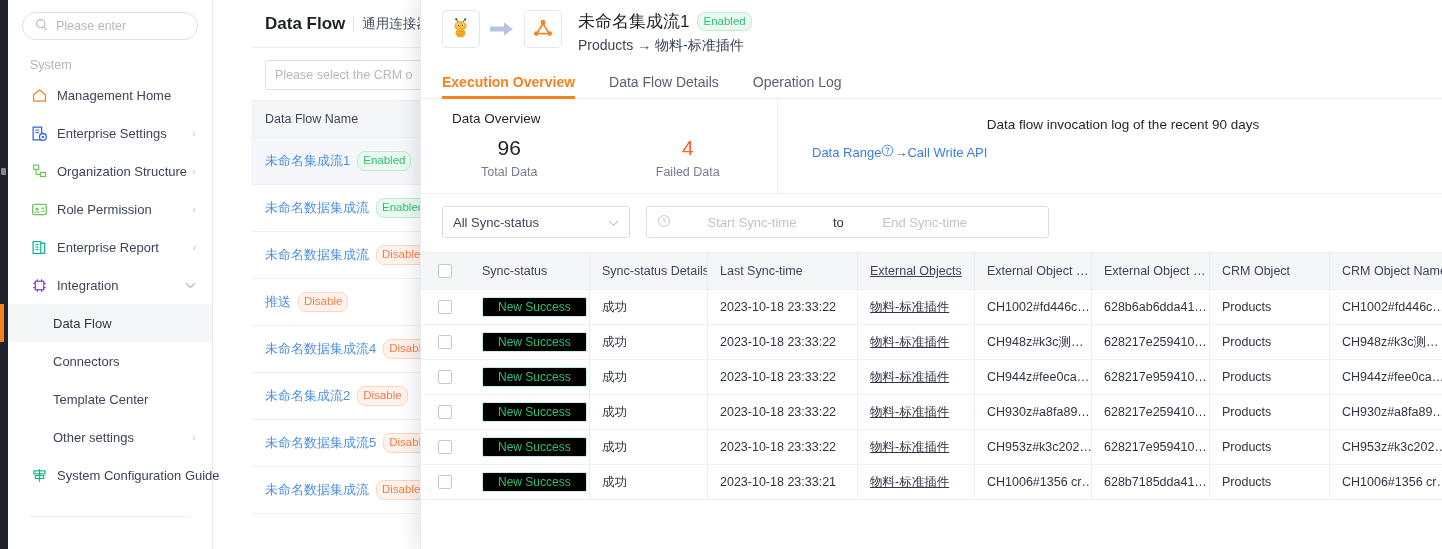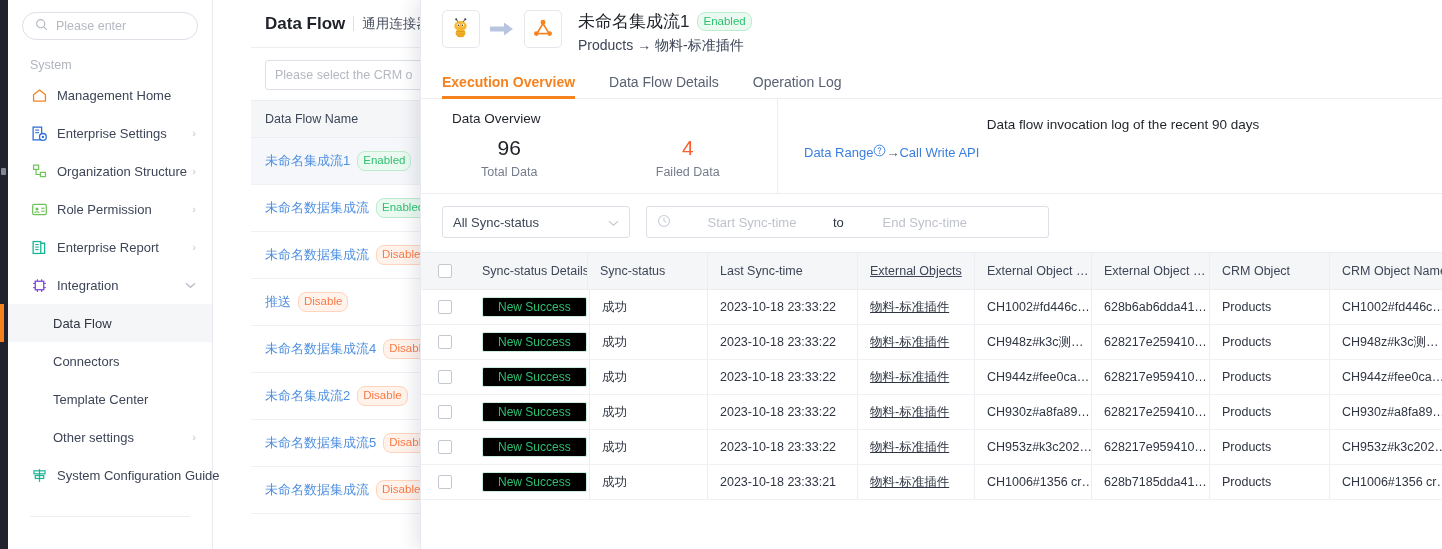--- a/index.html
+++ b/index.html
@@ -128,21 +128,21 @@
   .card-left { width: 358px; border-right: 1px solid #eceef2; padding: 12px 0 14px 0; }
   .card-title { font-size: 13.5px; color: #1f2329; margin-left: 32px; }
   .stats { display: flex; margin-top: 10px; }
   .stat { flex: 1 1 0; text-align: center; }
   .stat .num { font-size: 21px; color: #1f2329; }
   .stat .num.fail { color: #fa6030; }
   .stat .lbl { margin-top: 5px; font-size: 12.5px; color: #757c8c; }
   .card-right { flex: 1 1 auto; padding: 18px 0 14px 0; }
   .card-right .line1 { font-size: 13.5px; color: #1f2329; margin-left: 26px; text-align: center; }
   .card-right .line2 {
-    margin-top: 12px; margin-left: 26px; display: flex; align-items: center; 
+    margin-top: 12px; margin-left: 34px; display: flex; align-items: center; 
     font-size: 13px;
   }
   .lnk { color: #3a7fe0; cursor: pointer; }
   .arr-gray { color: #4a5160; font-size: 13px; }
 
   .maptitle {
     display:flex; align-items:center; gap:6px;
     margin: 14px 0 0 22px; font-size: 14px; color: #1f2329;
   }
   .filters { display: flex; gap: 16px; margin: 12px 0 0 22px; }
@@ -482,22 +482,22 @@
         <span class="dr-to">to</span>
         <span class="dr-ph">End Sync-time</span>
       </div>
     </div>
 
     <div class="tbl">
       <div class="trow thead">
         <div class="tc c-chk">
           <span class="chk"></span>
         </div>
+        <div class="tc c-1">Sync-status</div>
         <div class="tc c-2">Sync-status Details</div>
-        <div class="tc c-1">Sync-status</div>
         <div class="tc c-3">Last Sync-time</div>
         <div class="tc c-4">External Objects</div>
         <div class="tc c-5">External Object …</div>
         <div class="tc c-6">External Object …</div>
         <div class="tc c-7">CRM Object</div>
         <div class="tc c-8">CRM Object Name</div>
       </div>
 
       <div class="tbody">
 

